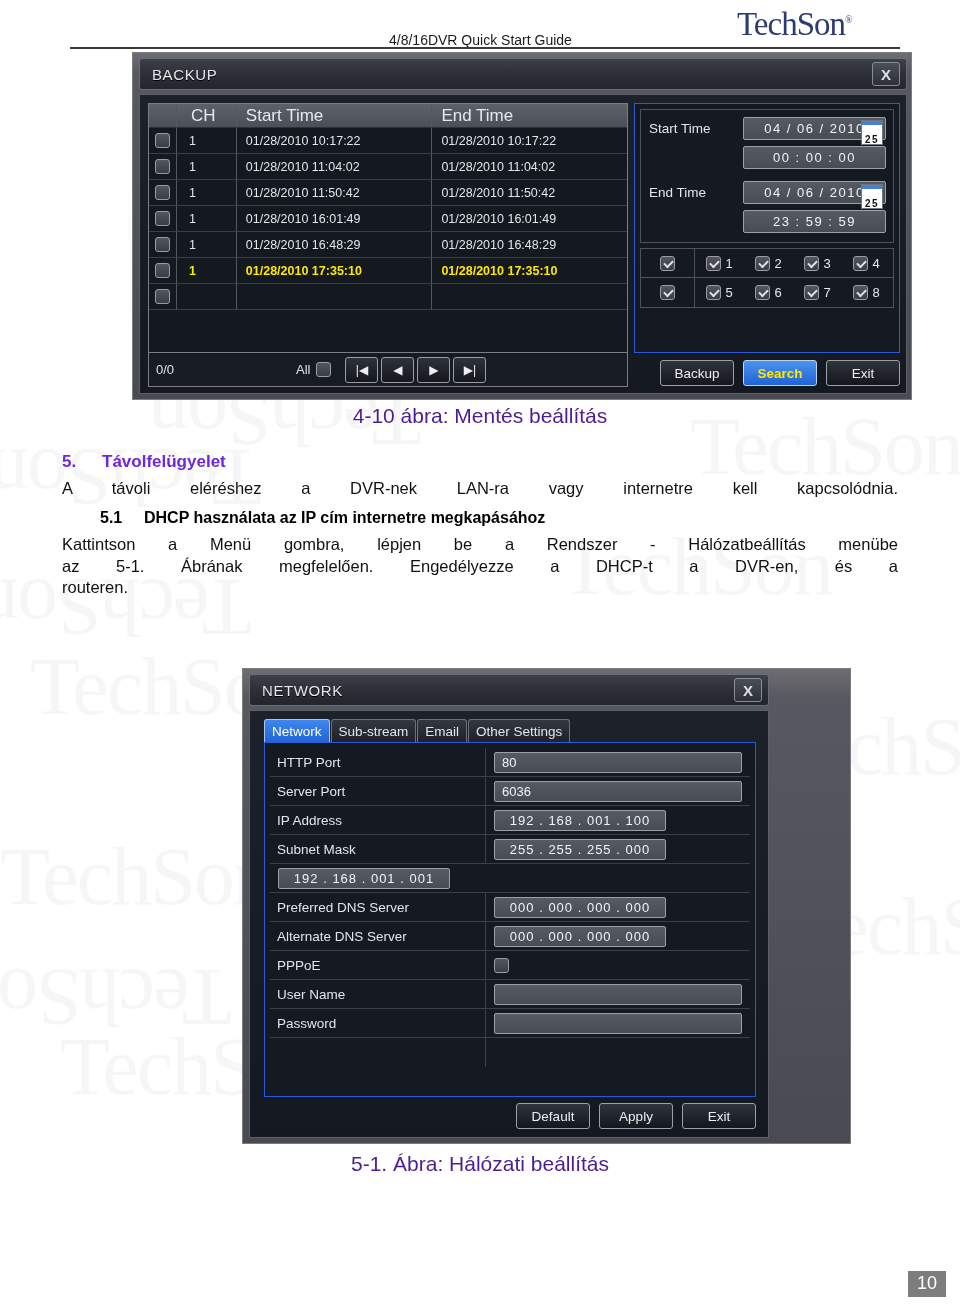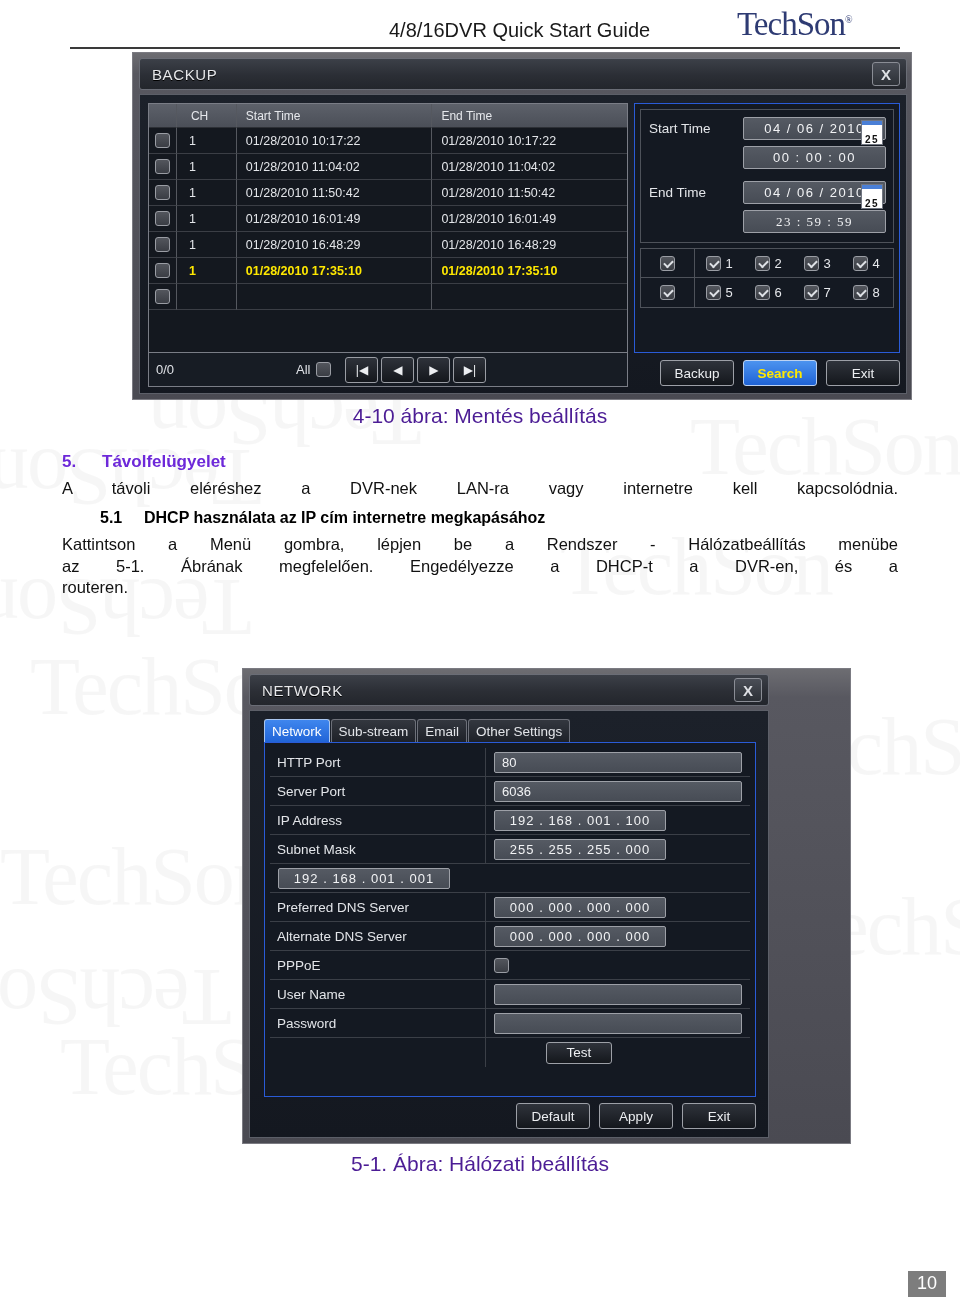--- a/index.html
+++ b/index.html
@@ -25,22 +25,22 @@
     white-space:nowrap;
     letter-spacing:-2px;
   }
   #watermark .wmr{ transform:rotate(180deg); }
 
   
   #page-header{
     position:absolute;left:0;top:0;width:960px;height:52px;z-index:3;
   }
   #doc-title{
-    position:absolute;left:389px;top:19px;
-    font-size:20px;color:#1a1a1a;
+    position:absolute;left:389px;top:32px;
+    font-size:14px;color:#1a1a1a;
     font-family:"Liberation Sans", sans-serif;
   }
   #logo{
     position:absolute;left:737px;top:6px;
     font-family:"Liberation Serif", serif;
     font-size:33px;color:#2e3b73;
     letter-spacing:-1px;
   }
   #logo .reg{font-size:10px;vertical-align:super;}
   #header-rule{
@@ -92,21 +92,21 @@
   
   #backup-table-panel{
     position:absolute;left:8px;top:8px;width:480px;height:250px;
     border:1px solid #7a7d86;box-sizing:border-box;background:#14181f;
   }
   .bk-row{ display:flex;height:26px;align-items:stretch; }
   .bk-head{
     background:linear-gradient(180deg,#5d616a 0%,#4a4e57 100%);
     height:24px;
   }
-  .bk-head .c{ color:#e6e8ec;font-size:12px; }
+  .bk-head .c{ color:#e6e8ec;font-size:17px; }
   .bk-cell{
     box-sizing:border-box;
     display:flex;align-items:center;
     border-right:1px solid #55585f;
     border-bottom:1px solid #3b3e45;
     color:#e3e5e9;font-size:12.5px;
     font-family:"Liberation Sans", sans-serif;
   }
   .c-chk{ width:28px;justify-content:center; }
   .c-ch{ width:60px;padding-left:12px; }
@@ -393,21 +393,21 @@
         <div class="tm-field" style="left:102px;top:7px;width:143px;">
           <span>04 / 06 / 2010</span>
           <span class="cal-icon">25</span>
         </div>
         <div class="tm-field" style="left:102px;top:36px;width:143px;">00 : 00 : 00</div>
         <div class="tm-label" style="left:8px;top:75px;">End Time</div>
         <div class="tm-field" style="left:102px;top:71px;width:143px;">
           <span>04 / 06 / 2010</span>
           <span class="cal-icon">25</span>
         </div>
-        <div class="tm-field" style="left:102px;top:100px;width:143px;font-family:Liberation Serif, serif;">23 : 59 : 59</div>
+        <div class="tm-field" style="left:102px;top:100px;width:143px;">23 : 59 : 59</div>
       </div>
 
       <div id="chan-box">
         <div class="chan-row first">
           <div class="chan-all">
               <span class="sqbox checked"></span>
             </div>
           <div id="chan-1" style="display: flex;">
               <div class="chan-item">
                 <span class="sqbox checked"></span>
@@ -548,23 +548,20 @@
           </div>
         </div>
         <div class="nf-row">
           <div class="nf-label">Password</div>
           <div class="nf-val">
             <div class="nf-input wide"></div>
           </div>
         </div>
         <div class="nf-row">
           <div class="nf-label"></div>
-          <div class="nf-val">
-            <div class="dvr-btn" style="min-width: 66px; height: 22px; margin-left: 52px;">Test</div>
-          </div>
         </div>
       </div>
 
     <div id="net-actions">
       <div class="dvr-btn">Default</div>
       <div class="dvr-btn">Apply</div>
       <div class="dvr-btn">Exit</div>
     </div>
 
   </div>

